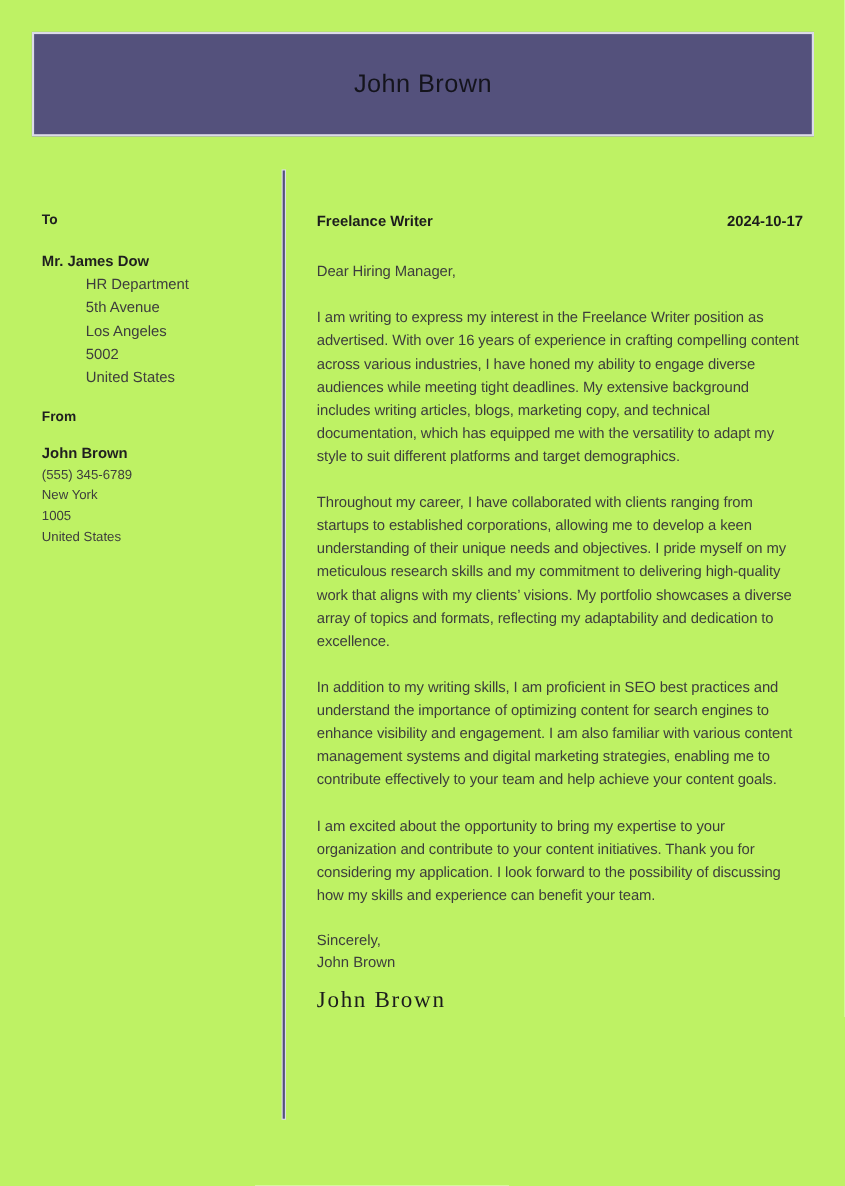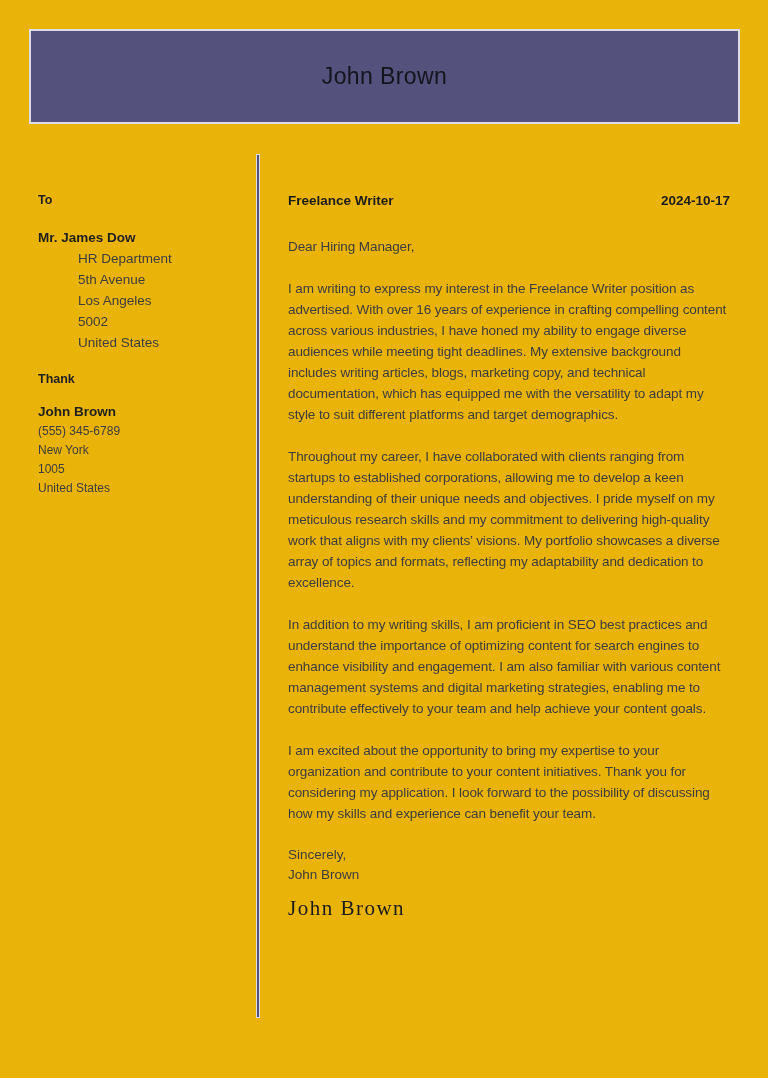--- a/index.html
+++ b/index.html
@@ -2,21 +2,21 @@
 <html><head>
 <meta charset="utf-8">
 <style>
   * { margin: 0; padding: 0; box-sizing: border-box; }
   html, body { background: #ffffff; }
   body { font-family: "Liberation Sans", sans-serif; }
   .page {
     position: relative;
     width: 768px;
     height: 1078px;
-    background: #eab308;
+    background: #bef264;
     overflow: hidden;
   }
   .banner {
     margin: 29px 28px 0 29px;
     height: 95px;
     background: #54517c;
     border: 2px solid #dcdbe8;
     display: flex;
     align-items: center;
     justify-content: center;
@@ -121,21 +121,21 @@
         <h3 class="side-heading">To</h3>
         <p class="side-name">Mr. James Dow</p>
         <p class="to-line">HR Department</p>
         <p class="to-line">5th Avenue</p>
         <p class="to-line">Los Angeles</p>
         <p class="to-line">5002</p>
         <p class="to-line">United States</p>
       </section>
 
       <section class="from-section">
-        <h3 class="side-heading">Thank</h3>
+        <h3 class="side-heading">From</h3>
         <p class="side-name">John Brown</p>
         <p class="from-line">(555) 345-6789</p>
         <p class="from-line">New York</p>
         <p class="from-line">1005</p>
         <p class="from-line">United States</p>
       </section>
     </aside>
 
     <div class="divider"></div>
 

